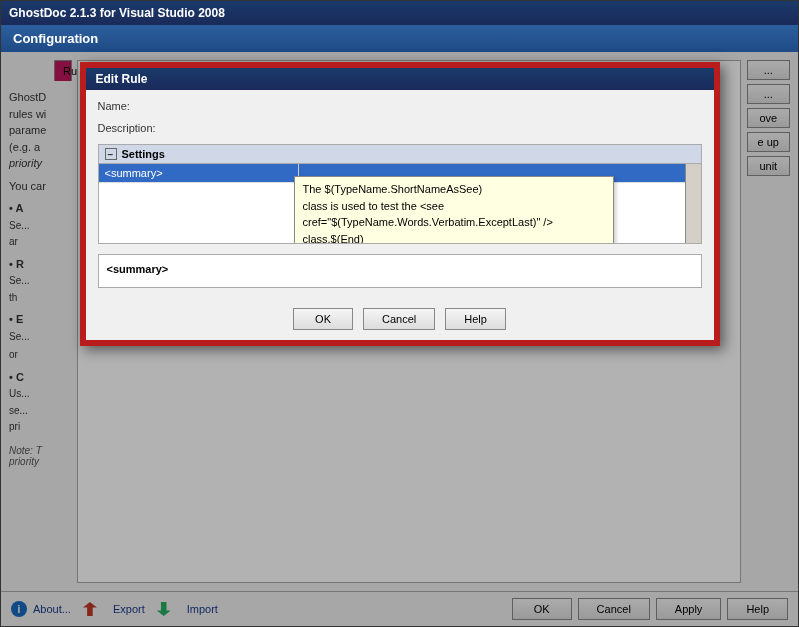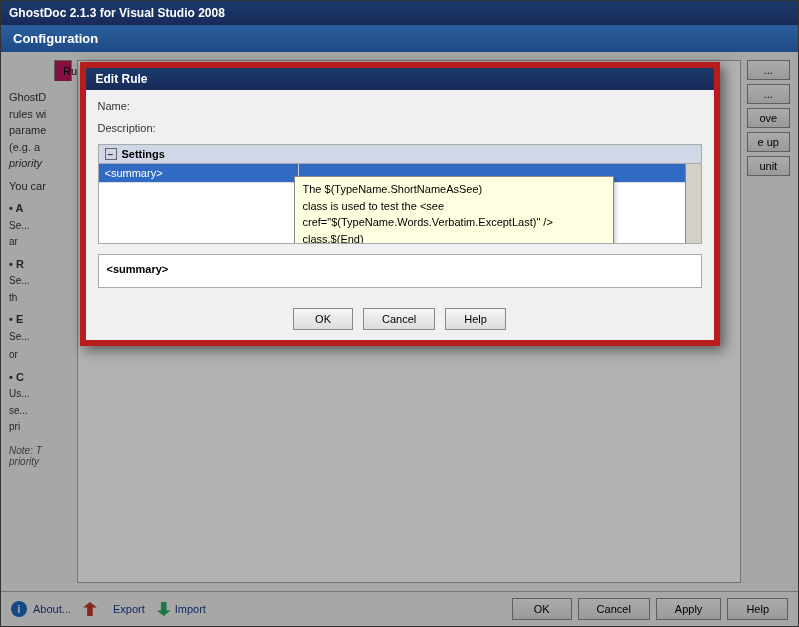--- a/index.html
+++ b/index.html
@@ -458,21 +458,21 @@
       </div>
 
       <div class="main-bottom-bar">
         <div class="bottom-left">
           <span class="info-icon">i</span>
           <a class="about-btn">About...</a>
           <span style="margin-left:6px; display:inline-flex; align-items:center; gap:16px;">
             <span class="export-icon"></span>
             <a class="link-text">Export</a>
           </span>
-          <span style="margin-left:6px; display:inline-flex; align-items:center; gap:4px;">
+          <span style="margin-left:6px; display:inline-flex; align-items:center; gap:16px;">
             <span class="import-icon"></span>
             <a class="link-text">Import</a>
           </span>
         </div>
         <div class="bottom-right">
           <button class="btn">OK</button>
           <button class="btn">Cancel</button>
           <button class="btn">Apply</button>
           <button class="btn">Help</button>
         </div>

